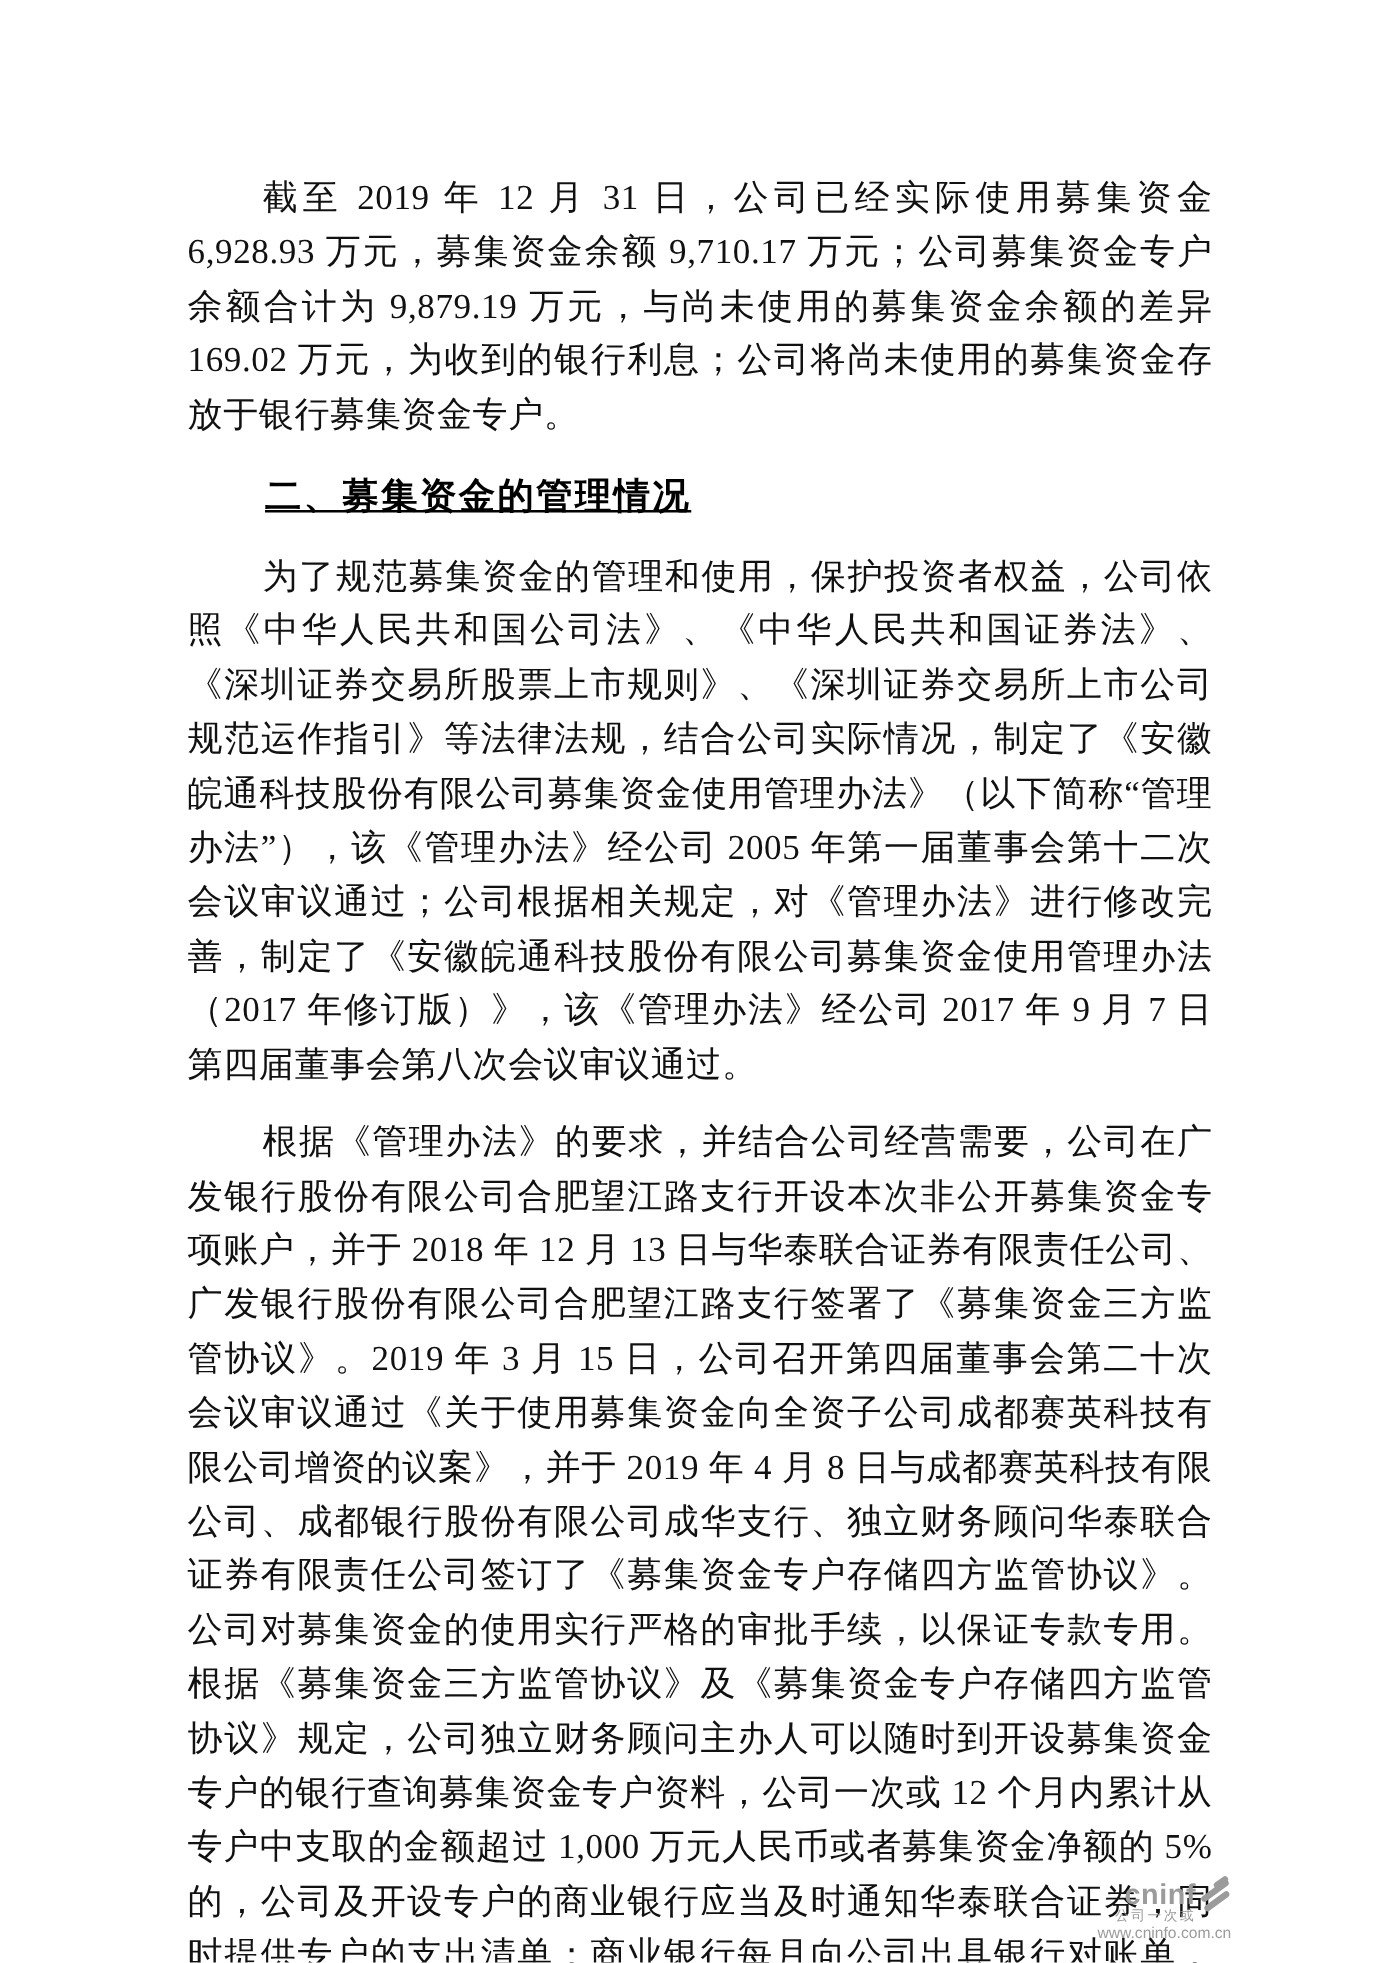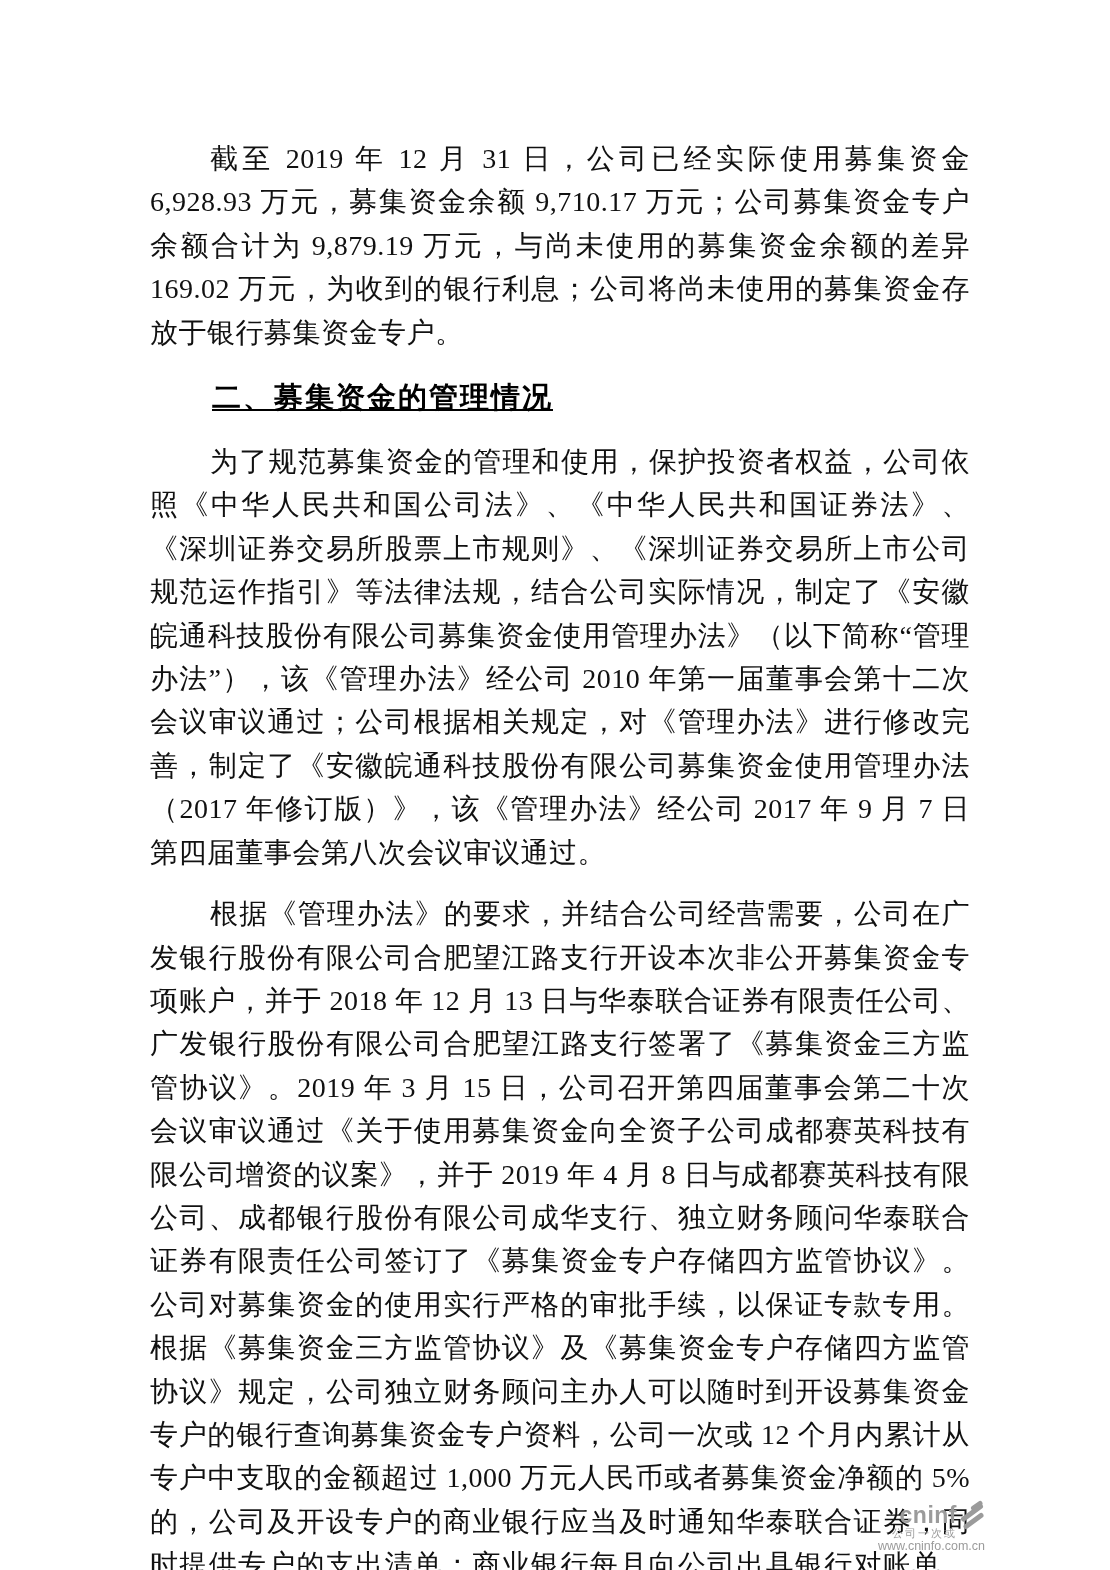--- a/index.html
+++ b/index.html
@@ -78,21 +78,21 @@
 </head>
 <body>
 
 <div class="page">
 
   <div class="content">
     <p class="para">截至 2019 年 12 月 31 日，公司已经实际使用募集资金 6,928.93 万元，募集资金余额 9,710.17 万元；公司募集资金专户余额合计为 9,879.19 万元，与尚未使用的募集资金余额的差异 169.02 万元，为收到的银行利息；公司将尚未使用的募集资金存放于银行募集资金专户。</p>
 
     <h2 class="heading">二、募集资金的管理情况</h2>
 
-    <p class="para">为了规范募集资金的管理和使用，保护投资者权益，公司依照《中华人民共和国公司法》、《中华人民共和国证券法》、《深圳证券交易所股票上市规则》、《深圳证券交易所上市公司规范运作指引》等法律法规，结合公司实际情况，制定了《安徽皖通科技股份有限公司募集资金使用管理办法》（以下简称“管理办法”），该《管理办法》经公司 2010 年第一届董事会第十二次会议审议通过；公司根据相关规定，对《管理办法》进行修改完善，制定了《安徽皖通科技股份有限公司募集资金使用管理办法（2017 年修订版）》，该《管理办法》经公司 2017 年 9 月 7 日第四届董事会第八次会议审议通过。</p>
+    <p class="para">为了规范募集资金的管理和使用，保护投资者权益，公司依照《中华人民共和国公司法》、《中华人民共和国证券法》、《深圳证券交易所股票上市规则》、《深圳证券交易所上市公司规范运作指引》等法律法规，结合公司实际情况，制定了《安徽皖通科技股份有限公司募集资金使用管理办法》（以下简称“管理办法”），该《管理办法》经公司 2005 年第一届董事会第十二次会议审议通过；公司根据相关规定，对《管理办法》进行修改完善，制定了《安徽皖通科技股份有限公司募集资金使用管理办法（2017 年修订版）》，该《管理办法》经公司 2017 年 9 月 7 日第四届董事会第八次会议审议通过。</p>
 
     <p class="para">根据《管理办法》的要求，并结合公司经营需要，公司在广发银行股份有限公司合肥望江路支行开设本次非公开募集资金专项账户，并于 2018 年 12 月 13 日与华泰联合证券有限责任公司、广发银行股份有限公司合肥望江路支行签署了《募集资金三方监管协议》。2019 年 3 月 15 日，公司召开第四届董事会第二十次会议审议通过《关于使用募集资金向全资子公司成都赛英科技有限公司增资的议案》，并于 2019 年 4 月 8 日与成都赛英科技有限公司、成都银行股份有限公司成华支行、独立财务顾问华泰联合证券有限责任公司签订了《募集资金专户存储四方监管协议》。公司对募集资金的使用实行严格的审批手续，以保证专款专用。根据《募集资金三方监管协议》及《募集资金专户存储四方监管协议》规定，公司独立财务顾问主办人可以随时到开设募集资金专户的银行查询募集资金专户资料，公司一次或 12 个月内累计从专户中支取的金额超过 1,000 万元人民币或者募集资金净额的 5%的，公司及开设专户的商业银行应当及时通知华泰联合证券，同时提供专户的支出清单；商业银行每月向公司出具银行对账单，并抄送独立财务顾问。</p>
 
   </div>
 
   <div class="watermark">
     <div class="wm-top">
       <span class="wm-brand">cninf</span>
       <span class="wm-icon">
         <svg width="26" height="30" viewBox="0 0 26 30" aria-hidden="true">

